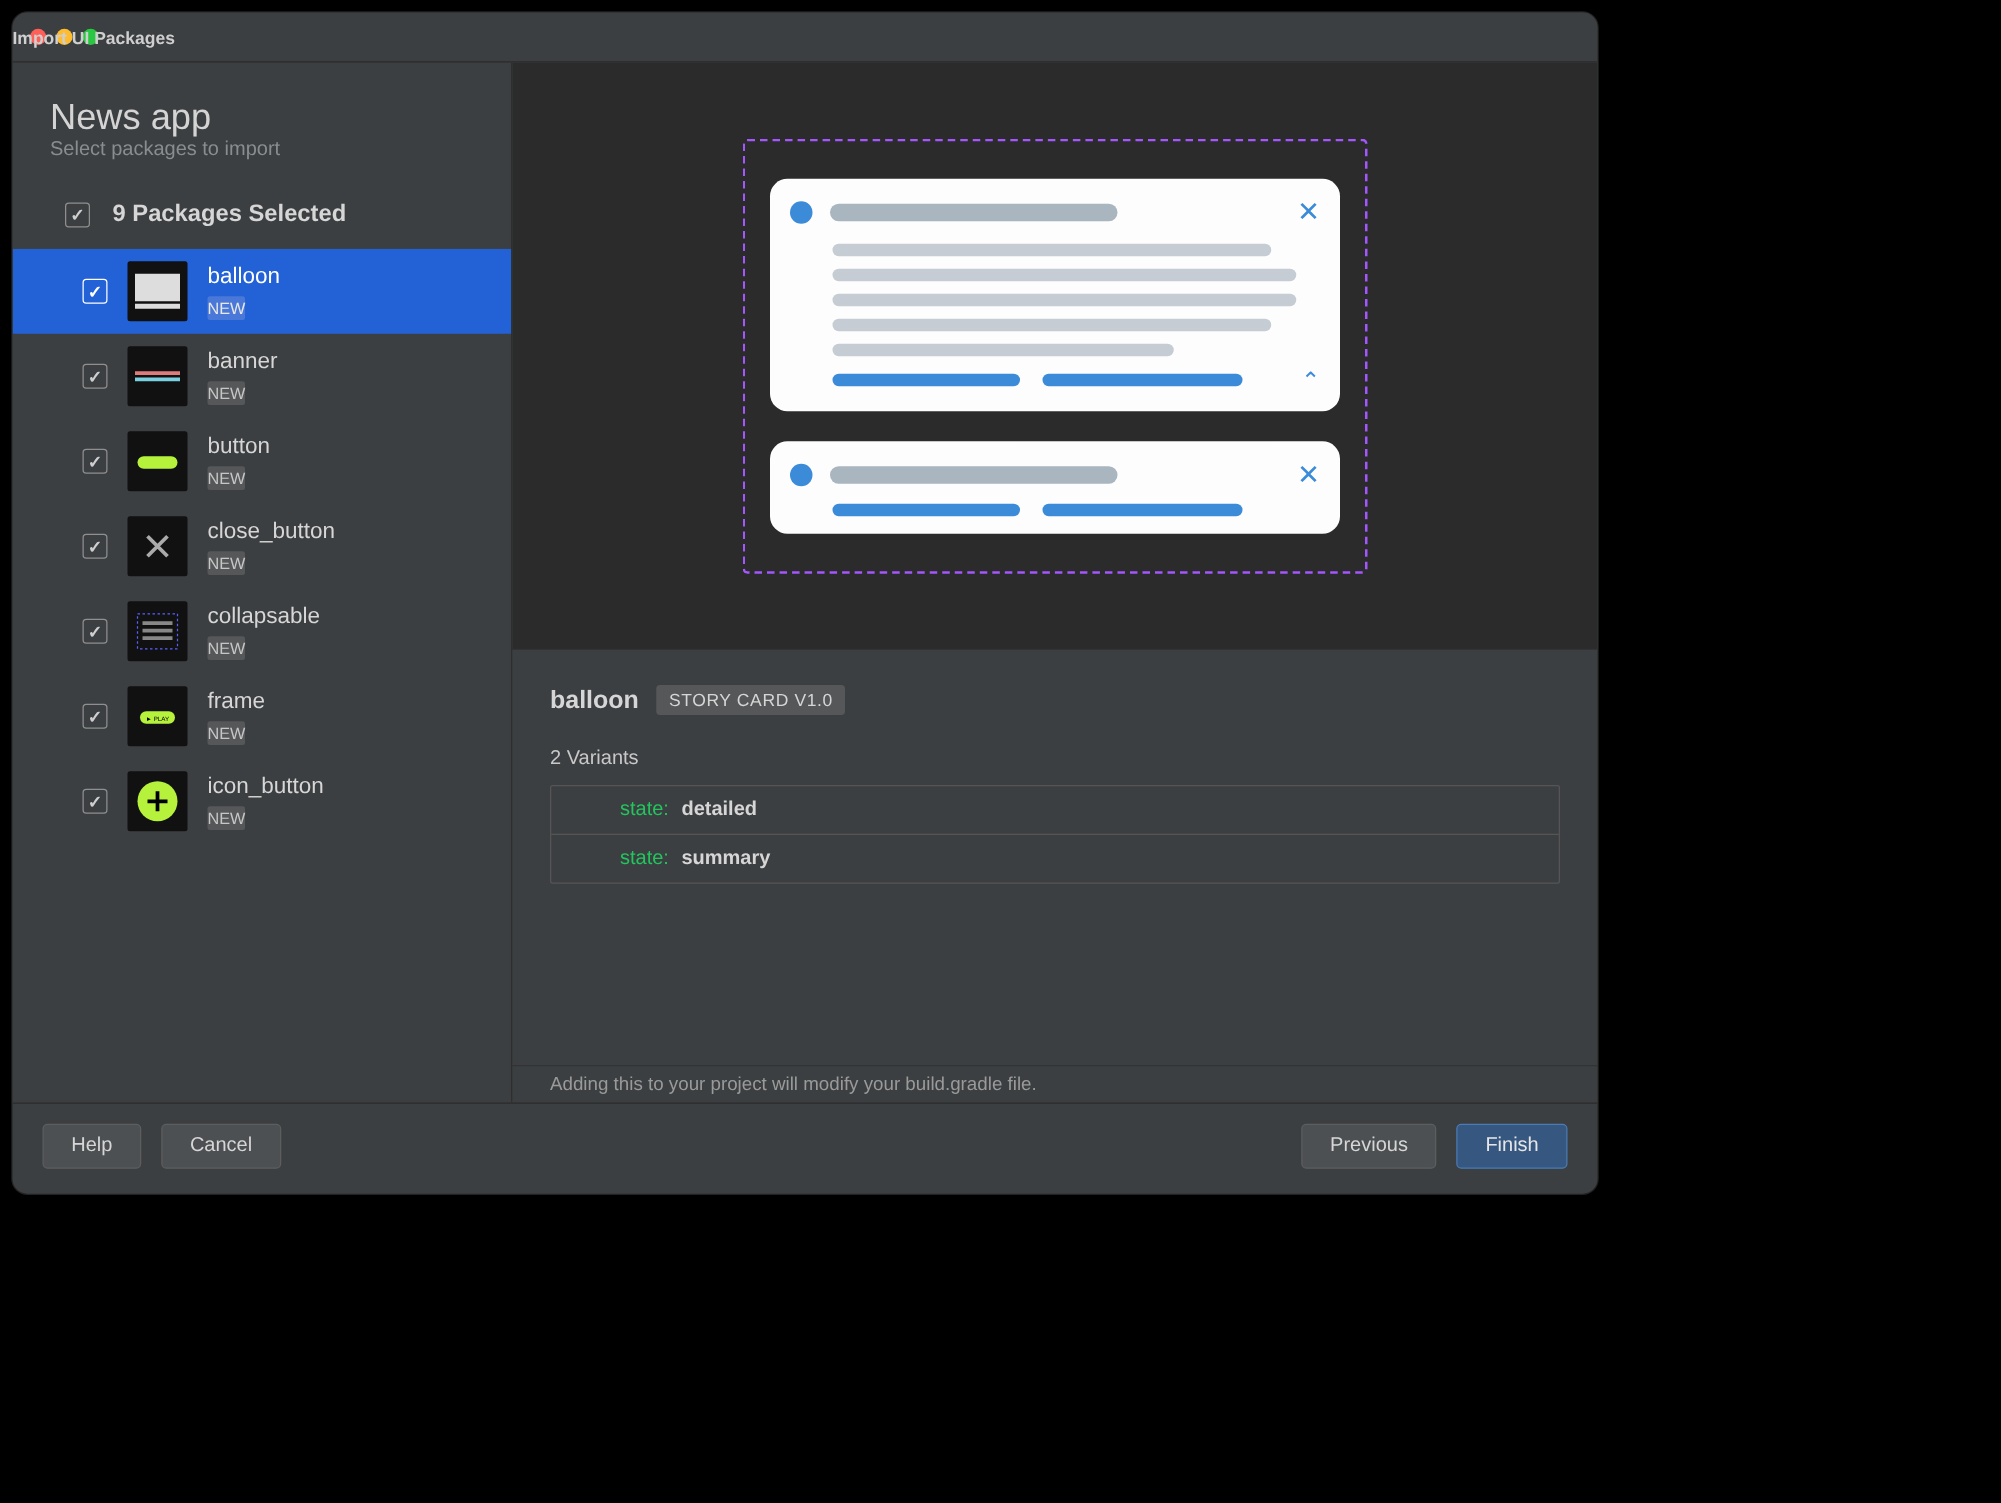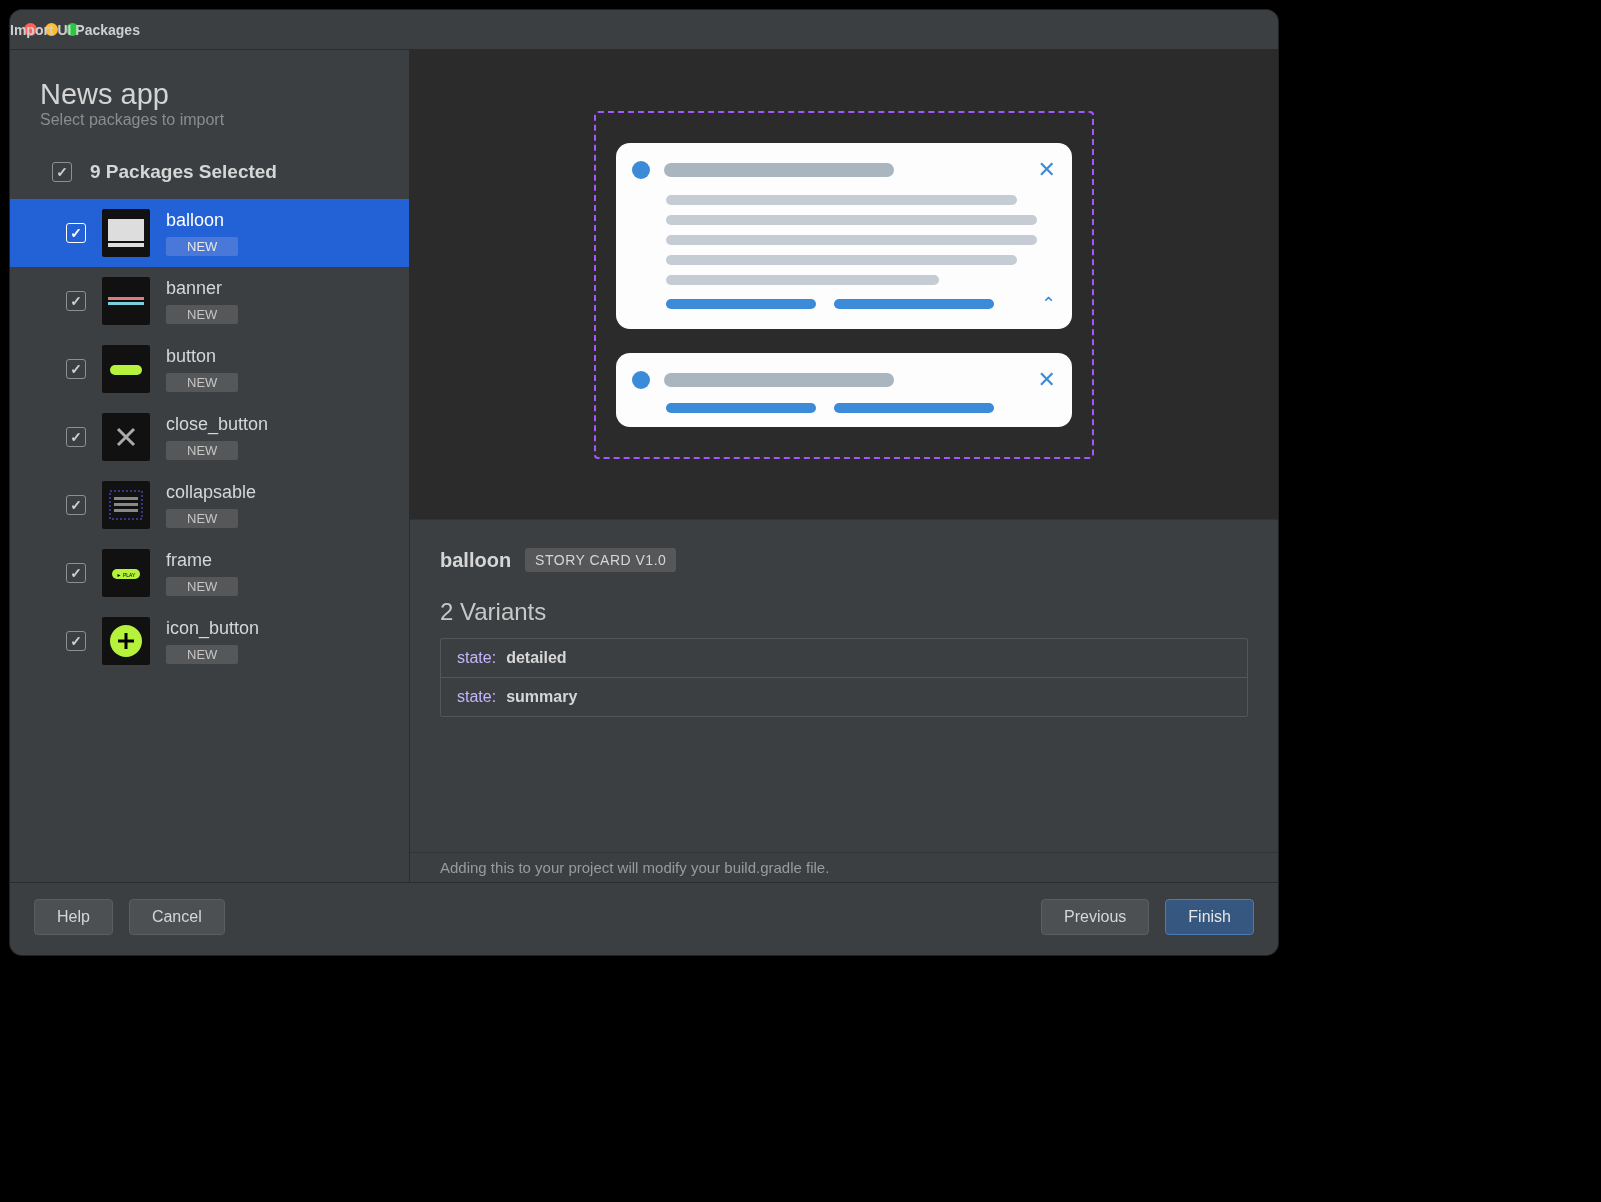--- a/index.html
+++ b/index.html
@@ -78,21 +78,21 @@
   display: flex; align-items: center; justify-content: center; flex-shrink: 0;
   overflow: hidden;
 }
 .thumb svg { width: 100%; height: 100%; }
 .pkg-meta { display: flex; flex-direction: column; gap: 6px; }
 .pkg-name { font-size: 18px; color: #d6d6d6; }
 .pkg-item.selected .pkg-name { color: #fff; }
 .badge {
   display: inline-flex; align-items: center; justify-content: center;
   background: #555759; color: #c6c6c6; font-size: 13px;
-  padding: 2px 21px; border-radius: 2px; width: fit-content;
+  padding: 2px 0; border-radius: 2px; width: fit-content;
 }
 .pkg-item.selected .badge { background: #4a78d8; color: #e8e8e8; }
 
 .main { flex: 1; display: flex; flex-direction: column; min-width: 0; background: #3c3f41; }
 .preview-area {
   height: 470px; background: #2b2b2b; display: flex; align-items: center; justify-content: center;
   border-bottom: 1px solid #313335;
 }
 .dashed {
   width: 500px; border: 2px dashed #a456ff; border-radius: 4px;
@@ -113,25 +113,25 @@
 .line.w70 { width: 70%; }
 .pill-row { display: flex; gap: 18px; padding-left: 34px; align-items: center; }
 .pill { height: 10px; background: #3b8bd9; border-radius: 5px; flex: 1; max-width: 150px; }
 .pill2 { height: 10px; background: #3b8bd9; border-radius: 5px; flex: 1; max-width: 160px; }
 
 .details { padding: 28px 30px 10px; flex: 1; overflow: auto; color: #b6b6b6; }
 .det-head { display: flex; align-items: center; gap: 14px; }
 .det-name { font-size: 20px; color: #d6d6d6; font-weight: 600; }
 .det-tag { background: #555759; color: #d6d6d6; font-size: 14px; padding: 4px 10px; border-radius: 3px; letter-spacing: .5px; }
 .det-desc { margin-top: 16px; font-size: 15px; color: #8a8d8f; }
-.variants-h { margin-top: 26px; font-size: 24px; color: #c8c8c8; }
+.variants-h { margin-top: 26px; font-size: 16px; color: #c8c8c8; }
 .var-table { margin-top: 12px; border: 1px solid #555; border-radius: 2px; }
 .var-row { padding: 10px 16px; border-bottom: 1px solid #555; display: flex; gap: 10px; font-size: 16px; }
 .var-row:last-child { border-bottom: none; }
-.var-key { color: #c4b5fd; }
+.var-key { color: #22c55e; margin-left: 39px; }
 .var-val { color: #d6d6d6; font-weight: 600; }
 .note { padding: 6px 30px; font-size: 15px; color: #9a9a9a; border-top: 1px solid #313335; }
 
 .footer {
   display: flex; align-items: center; gap: 16px; padding: 16px 24px 20px;
   border-top: 1px solid #2b2b2b;
 }
 .btn {
   background: #4c5052; color: #d6d6d6; border: 1px solid #5d5d5d;
   padding: 8px 22px; border-radius: 4px; font-size: 16px; cursor: pointer;

